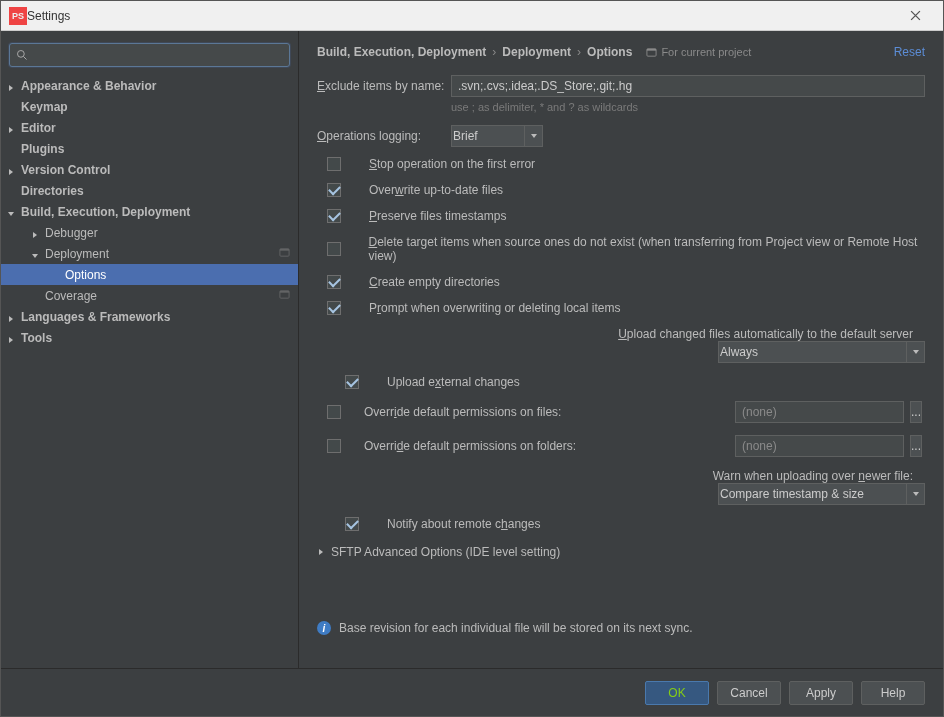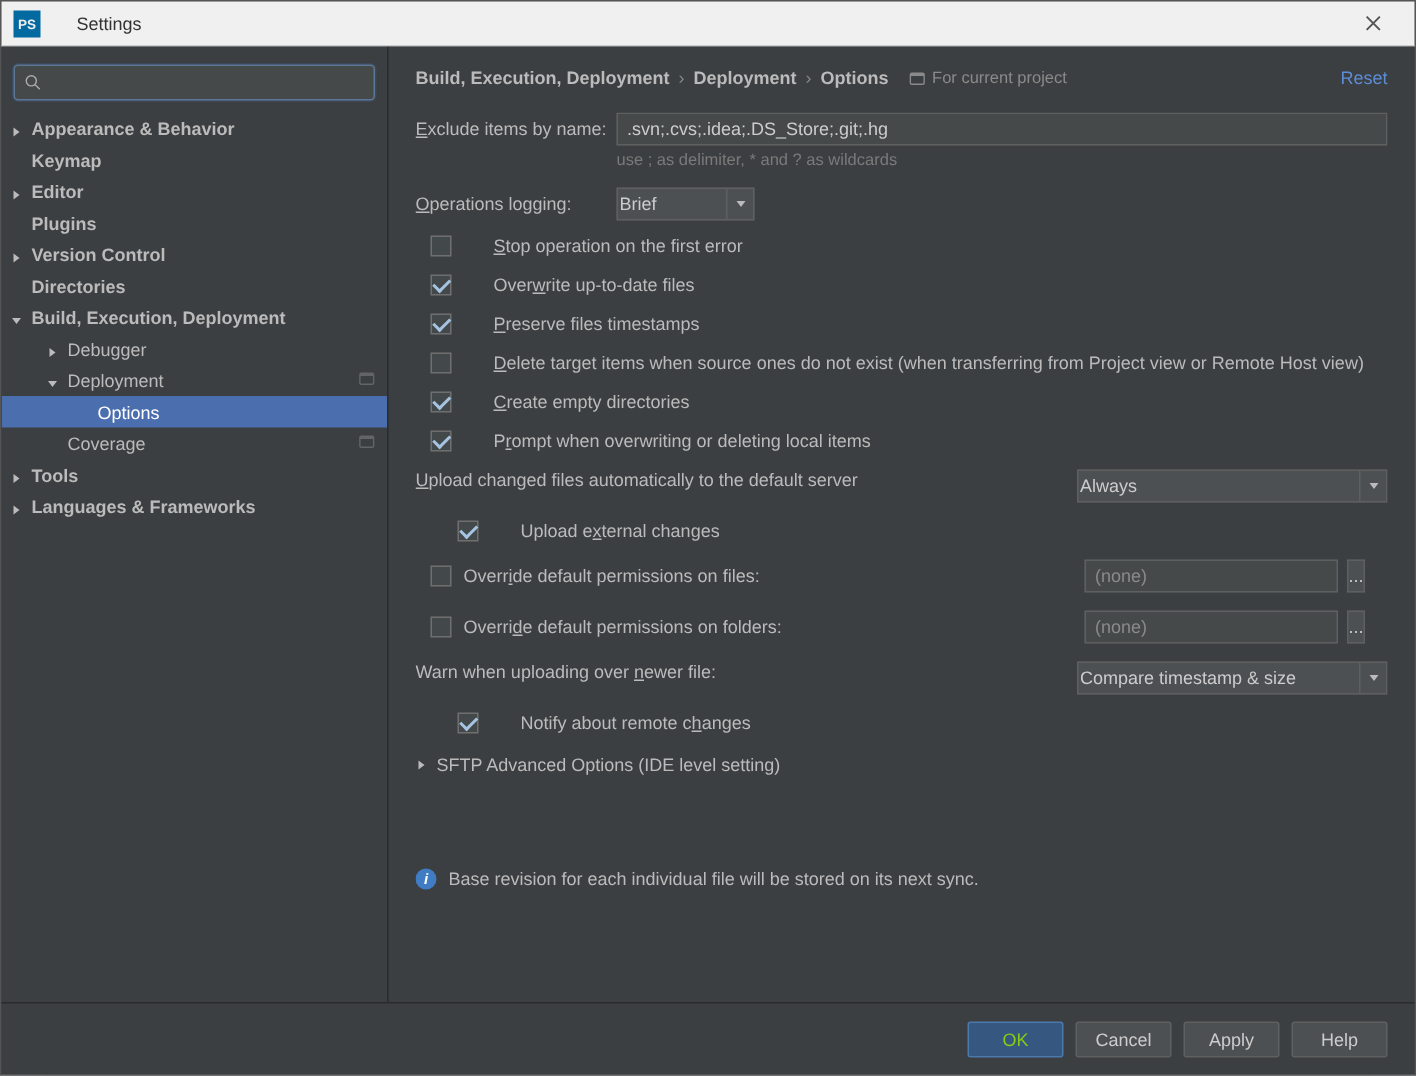--- a/index.html
+++ b/index.html
@@ -18,44 +18,44 @@
   .titlebar {
     height: 30px;
     background: #f0f0f0;
     display: flex; align-items: center;
     padding: 0 8px;
     border-bottom: 1px solid #ccc;
     color: #333;
   }
   .app-icon {
     width: 18px; height: 18px;
-    background: #0369a1;
+    background: #ef4444;
     color: #eee;
     display: flex; align-items: center; justify-content: center;
     font-size: 9px; font-weight: bold;
-    margin-right: 24px;
+    margin-right: 0;
   }
   .title-text { font-size: 12px; }
   .spacer { flex: 1; }
   .close-btn {
     width: 40px; height: 30px;
     display: flex; align-items: center; justify-content: center;
     color: #555;
     cursor: pointer;
   }
   .close-btn svg { width: 11px; height: 11px; }
   
   .body {
     flex: 1;
     display: flex;
     background: #3c3f41;
     overflow: hidden;
   }
   .sidebar {
-    width: 258px;
+    width: 298px;
     border-right: 1px solid #2b2b2b;
     padding-top: 8px;
     display: flex; flex-direction: column;
   }
   .search-box {
     margin: 4px 8px 8px 8px;
     height: 24px;
     border: 1px solid #5b7796;
     border-radius: 3px;
     background: #45494a;
@@ -177,22 +177,22 @@
   .chk.checked::after {
     content: "";
     width: 9px; height: 5px;
     border-left: 2px solid #a6c4e1;
     border-bottom: 2px solid #a6c4e1;
     transform: rotate(-45deg) translate(1px, -1px);
   }
   .mnemonic { text-decoration: underline; }
   .perm-row {
     display: flex; align-items: center;
-    margin: 0 16px 12px 10px;
-    gap: 0;
+    margin: 0 4px 12px 10px;
+    gap: 15px;
   }
   .perm-row .perm-label { margin-right: 0; }
   .perm-input-wrap { display: flex; align-items: flex-start; margin-left: auto; gap: 6px; width: 186px; }
   .ellipsis-btn {
     width: 24px; height: 22px;
     border: 1px solid #5e6060;
     background: #4c5052;
     color: #ccc;
     display: flex; align-items: center; justify-content: center;
     cursor: pointer;
@@ -202,22 +202,23 @@
     flex: 1;
     background: #45494a;
     border: 1px solid #5e6060;
     height: 22px;
     color: #8a8a8a;
     padding: 2px 6px;
     font-size: 12px;
     outline: none;
   }
   .row-wide {
-    display: flex; align-items: flex-start;
+    display: flex; align-items: flex-end;
     margin-bottom: 12px;
+    flex-direction: column;
   }
   .row-wide .lbl { flex: 0 0 auto; margin-right: 12px; }
   .row-wide .rhs { margin-left: auto; width: 207px; }
   .collapsible {
     display: flex; align-items: center;
     margin-top: 14px; margin-bottom: 12px;
     cursor: pointer;
     color: #bbbbbb;
   }
   .collapsible svg { width: 8px; height: 8px; margin-right: 6px; }
@@ -345,27 +346,27 @@
             <span>Coverage</span>
             <span class="right-icon"><svg viewBox="0 0 12 12">
                 <rect x="1" y="2" width="10" height="8" rx="1" fill="none" stroke="#8a8a8a" stroke-width="1"></rect>
                 <rect x="1" y="2" width="10" height="2" fill="#8a8a8a"></rect>
               </svg></span>
           </div>
           <div class="tree-item bold">
             <span class="arrow"><svg viewBox="0 0 8 8">
                 <path d="M2 1 L6 4 L2 7" fill="#bbb"></path>
               </svg></span>
+            <span>Languages &amp; Frameworks</span>
+          </div>
+          <div class="tree-item bold">
+            <span class="arrow"><svg viewBox="0 0 8 8">
+                <path d="M2 1 L6 4 L2 7" fill="#bbb"></path>
+              </svg></span>
             <span>Tools</span>
-          </div>
-          <div class="tree-item bold">
-            <span class="arrow"><svg viewBox="0 0 8 8">
-                <path d="M2 1 L6 4 L2 7" fill="#bbb"></path>
-              </svg></span>
-            <span>Languages &amp; Frameworks</span>
           </div>
         </div>
     </div>
 
     <div class="main">
 
       <div class="breadcrumb-row">
         <div class="breadcrumb">
           <span>Build, Execution, Deployment</span>
           <span class="sep">›</span>

